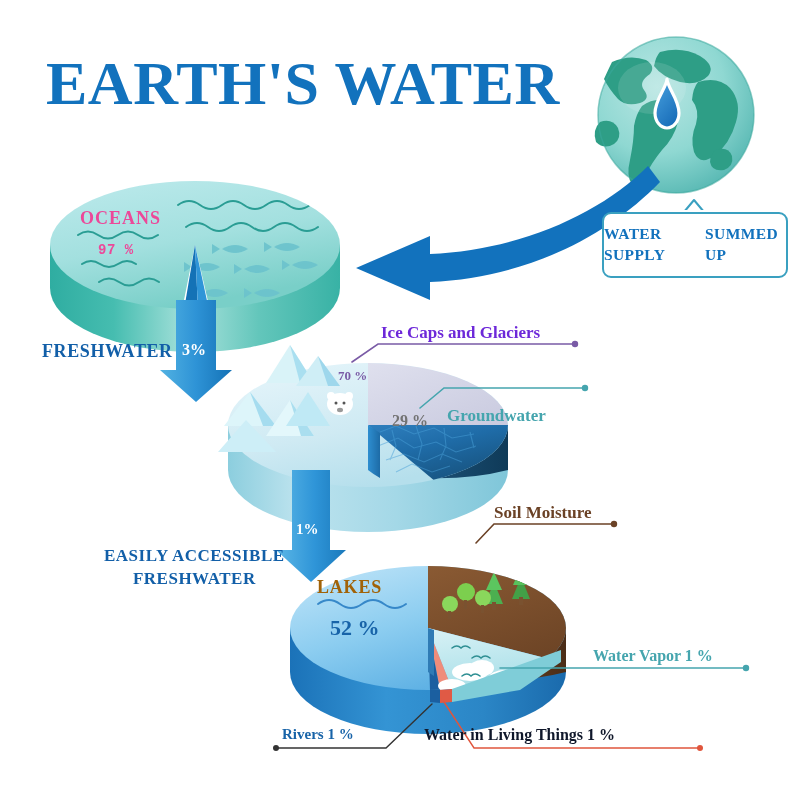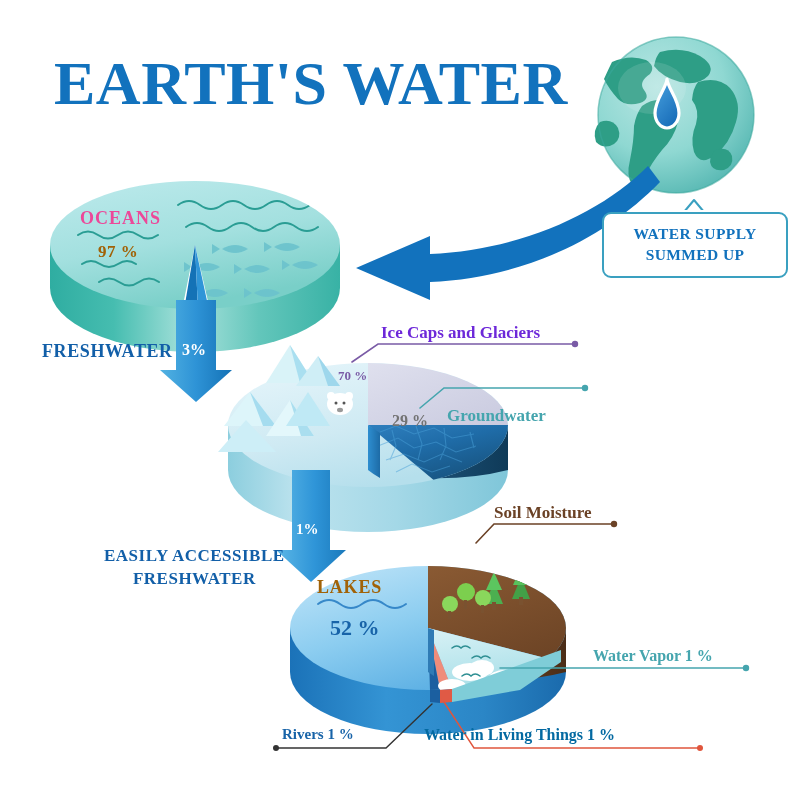--- a/index.html
+++ b/index.html
@@ -3,53 +3,53 @@
 <meta charset="utf-8">
 <style>
   html,body{margin:0;padding:0;background:#ffffff;}
   body{width:800px;height:800px;overflow:hidden;
        font-family:"Liberation Serif", serif;}
   #stage{position:relative;width:800px;height:800px;background:#fff;}
   svg#art{position:absolute;left:0;top:0;width:800px;height:800px;}
   .txt{position:absolute;white-space:nowrap;font-family:"Liberation Serif",serif;font-weight:bold;}
 
   
-  #title{left:54px;top:52px;font-size:62px;letter-spacing:0.5px;color:#1272bd;line-height:1;}
+  #title{left:46px;top:52px;font-size:62px;letter-spacing:0.5px;color:#1272bd;line-height:1;}
 
   
   #callout{position:absolute;left:602px;top:212px;width:182px;height:62px;
            border:2px solid #3aa0c0;border-radius:9px;background:#fff;
-           display:flex;flex-direction:column;align-items:center;justify-content:center;}
+           display:flex;align-items:center;justify-content:center;}
   .callout-line{font-size:15.5px;color:#1272bd;font-weight:bold;letter-spacing:.4px;
                 font-family:"Liberation Serif",serif;line-height:1.35;}
 
   
   #oceans-label{left:80px;top:208px;font-size:18px;color:#ec4899;letter-spacing:1px;}
-  #oceans-pct{left:98px;top:242px;font-size:17px;color:#a16207;letter-spacing:.5px;}
+  #oceans-pct{left:98px;top:242px;font-size:14px;color:#ec4899;letter-spacing:.5px;font-family:Liberation Mono, monospace;}
 
   
   #freshwater-label{left:42px;top:341px;font-size:18px;color:#125fa8;letter-spacing:.6px;}
   #fw-pct{left:182px;top:341px;font-size:16px;color:#ffffff;}
   #easy-label{left:104px;top:521px;font-size:17px;color:#125fa8;letter-spacing:.5px;line-height:1.35;text-align:center;margin-top:24px;}
   #eaf-pct{left:296px;top:521px;font-size:15px;color:#ffffff;}
 
   
   #icecaps-label{left:381px;top:323px;font-size:17px;color:#6d28d9;}
   #icecaps-pct{left:338px;top:368px;font-size:13px;color:#7a5ba6;}
   #groundwater-label{left:447px;top:366px;font-size:17px;color:#45a5ae;margin-top:40px;}
   #groundwater-pct{left:392px;top:412px;font-size:16px;color:#737373;}
 
   
   #lakes-label{left:317px;top:577px;font-size:18px;color:#a16207;letter-spacing:.8px;}
   #lakes-pct{left:330px;top:615px;font-size:22px;color:#1763a8;}
   #soil-label{left:494px;top:503px;font-size:17px;color:#6b4226;}
   #soil-pct{left:434px;top:546px;font-size:17px;color:#ffffff;}
   #vapor-label{left:593px;top:647px;font-size:16px;color:#45a5ae;}
   #rivers-label{left:282px;top:726px;font-size:15px;color:#1763a8;}
-  #living-label{left:424px;top:726px;font-size:16px;color:#0369a1;}
+  #living-label{left:424px;top:726px;font-size:16px;color:#0f172a;}
 </style>
 </head>
 <body>
 
 <div id="stage">
 
 <svg id="art" viewBox="0 0 800 800">
   <defs>
 
     <linearGradient id="oceanTop" x1="0" y1="0" x2="0.4" y2="1">

